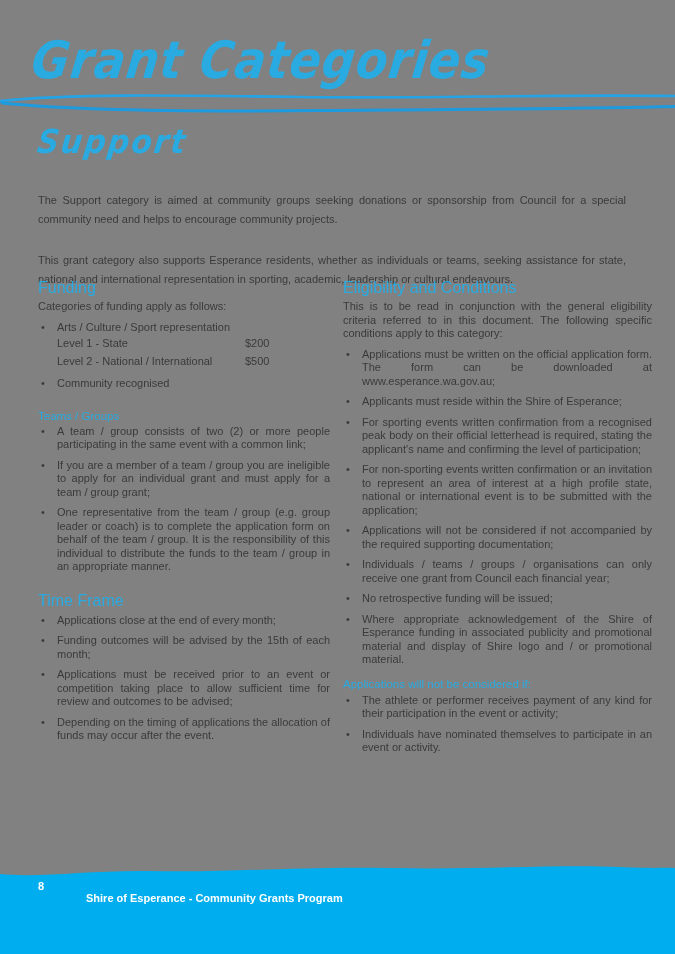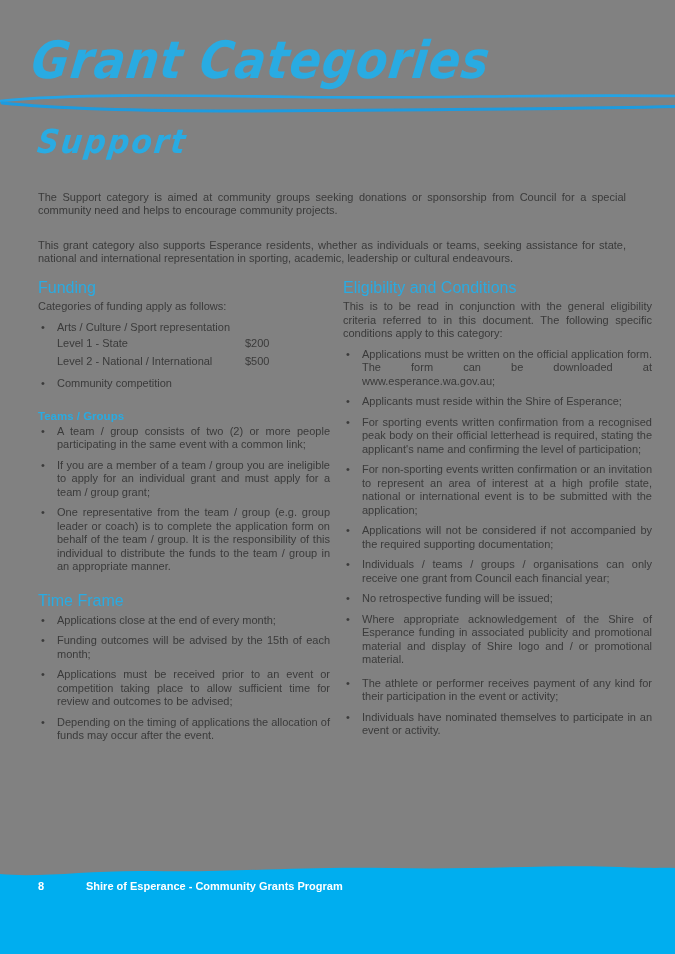--- a/index.html
+++ b/index.html
@@ -22,29 +22,29 @@
     font-family:"DejaVu Sans", sans-serif;
     font-style:italic; font-weight:bold;
     font-size:30px; color:#29abe2; letter-spacing:2px;
     transform:skewX(-7deg) scaleY(1.1); transform-origin:left top;
     white-space:nowrap;
   }
   .underline-svg { position:absolute; left:0; top:88px; display:block; }
 
   
   .intro { position:absolute; left:38px; top:191px; width:588px; }
-  .intro p { font-size:11px; line-height:13px; color:#3a3a3a; text-align:justify; }
+  .intro p { font-size:11px; line-height:19px; color:#3a3a3a; text-align:justify; }
   .intro p + p { margin-top:22px; }
 
   .columns { position:absolute; left:38px; top:279px; width:614px; display:flex; gap:13px; }
   .col-left  { width:292px; flex-shrink:0; }
   .col-right { flex:1; min-width:0; }
 
   .h-lg { font-size:16px; line-height:18px; font-weight:normal; color:#29abe2; }
-  .h-sm { font-size:11.5px; line-height:14px; font-weight:bold; color:#29abe2; }
+  .h-sm { font-size:11.5px; line-height:14px; font-weight:normal; color:#29abe2; }
 
   .lead { font-size:11px; line-height:13.5px; color:#3a3a3a; margin-top:3px; text-align:justify; }
 
   ul.bullets { list-style:none; margin-top:7px; }
   ul.bullets li { display:flex; align-items:flex-start; margin-bottom:7px; }
   .b-dot  { width:19px; padding-left:3px; flex-shrink:0; font-size:11px; line-height:13.5px; color:#3a3a3a; }
   .b-text { flex:1; font-size:11px; line-height:13.5px; color:#3a3a3a; text-align:justify; }
 
   .fund-rows { padding-left:19px; margin-top:1px; }
   .fund-row  { display:flex; margin-top:4px; font-size:11px; line-height:13.5px; color:#3a3a3a; }
@@ -56,21 +56,21 @@
   .sec-notconsider { margin-top:10px; }
   .sec-notconsider ul.bullets { margin-top:3px; }
 
   
   .footer-svg { position:absolute; left:0; bottom:0; display:block; }
   .footer-num {
     position:absolute; left:38px; bottom:62px;
     font-size:11px; font-weight:bold; color:#ffffff;
   }
   .footer-label {
-    position:absolute; left:86px; bottom:62px;
+    position:absolute; left:86px; bottom:50px;
     font-size:11px; font-weight:bold; color:#ffffff;
   }
 </style>
 </head>
 <body>
 
 <div class="page">
 
   <div class="doc-title">Grant Categories</div>
 
@@ -107,21 +107,21 @@
             <span class="fund-amount">$200</span>
           </div>
           <div class="fund-row">
             <span class="fund-label">Level 2 - National / International</span>
             <span class="fund-amount">$500</span>
           </div>
         </div>
         <ul class="bullets" style="margin-top:9px;">
           <li style="margin-bottom:0;">
             <span class="b-dot">•</span>
-            <span class="b-text">Community competition</span>
+            <span class="b-text">Community recognised</span>
           </li>
         </ul>
       </div>
 
       <div class="sec-teams">
         <div class="h-sm">Teams / Groups</div>
         <ul class="bullets" style="margin-top:2px;">
           <li>
             <span class="b-dot">•</span>
             <span class="b-text">A team / group consists of two (2) or more people participating in the same event with a common link;</span>
@@ -196,20 +196,21 @@
             <span class="b-text">No retrospective funding will be issued;</span>
           </li>
           <li>
             <span class="b-dot">•</span>
             <span class="b-text">Where appropriate acknowledgement of the Shire of Esperance funding in associated publicity and promotional material and display of Shire logo and / or promotional material.</span>
           </li>
         </ul>
       </div>
 
       <div class="sec-notconsider">
+        <div class="h-sm">Applications will not be considered if:</div>
         <ul class="bullets">
           <li>
             <span class="b-dot">•</span>
             <span class="b-text">The athlete or performer receives payment of any kind for their participation in the event or activity;</span>
           </li>
           <li>
             <span class="b-dot">•</span>
             <span class="b-text">Individuals have nominated themselves to participate in an event or activity.</span>
           </li>
         </ul>

